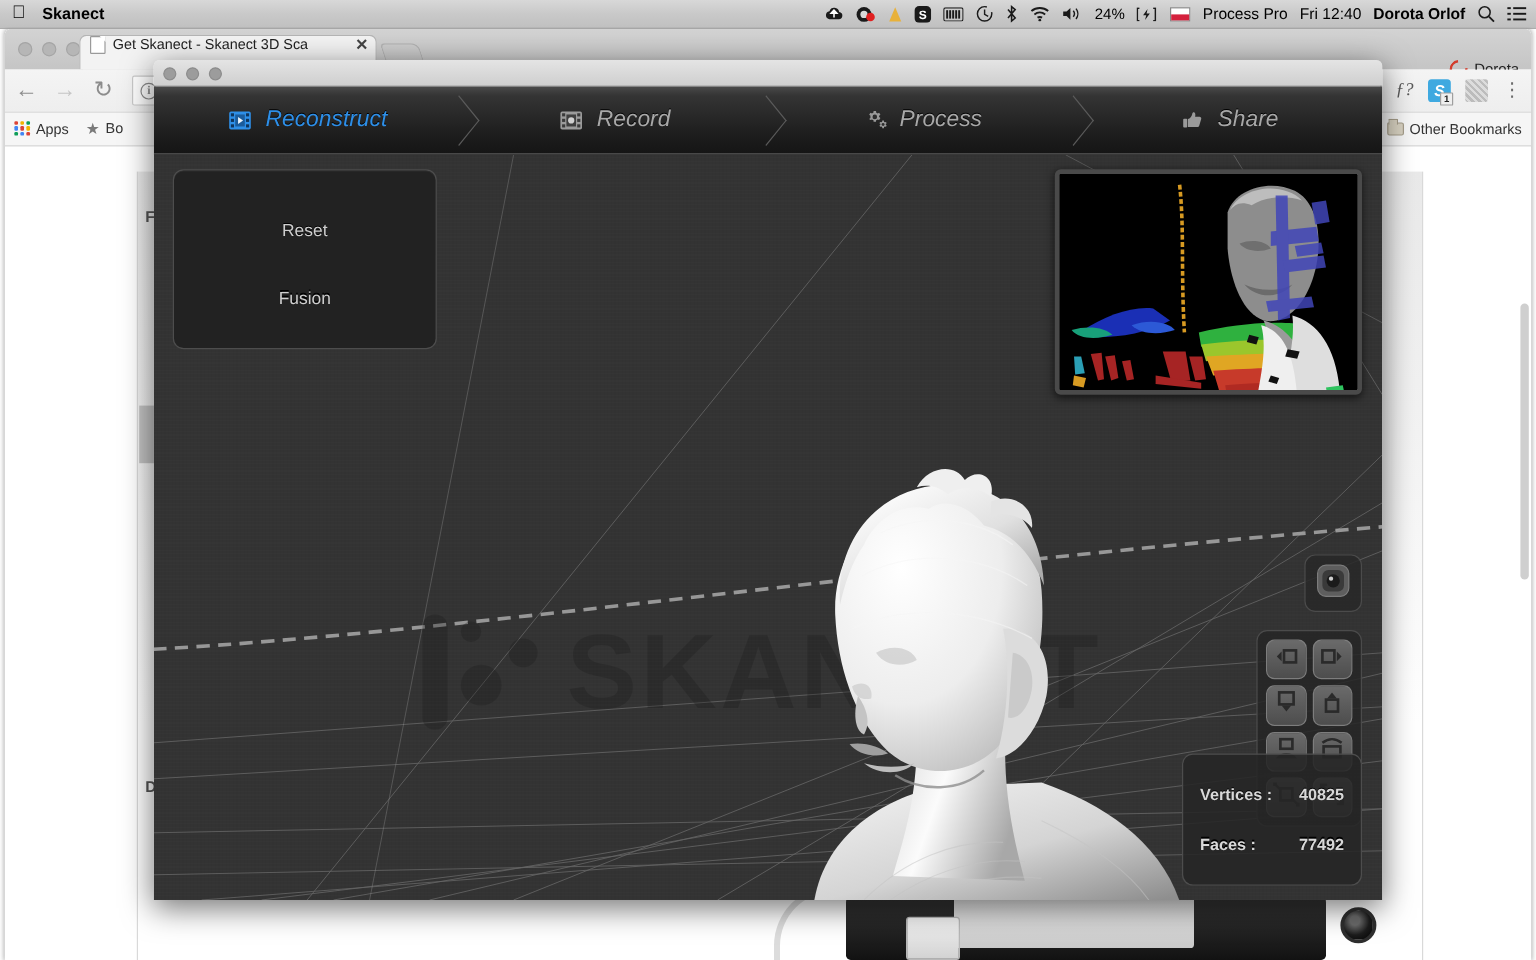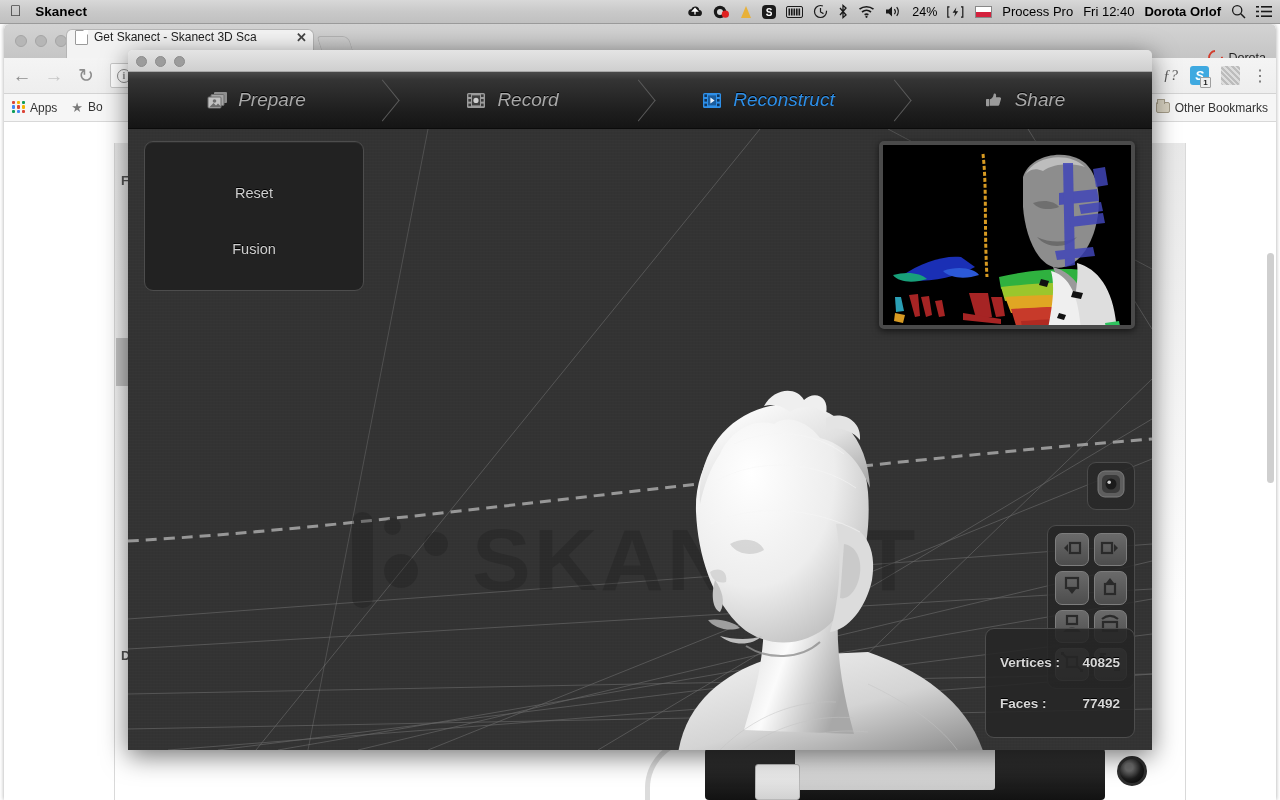--- a/index.html
+++ b/index.html
@@ -556,31 +556,38 @@
     <div class="sk-titlebar">
       <div class="sk-dots">
         <span></span>
         <span></span>
         <span></span>
       </div>
     </div>
 
     <div class="sk-nav">
 
-      <div class="nav-step">
+
+      <div class="nav-step active">
         <span class="nav-ic">
-          <svg width="21" height="19" viewBox="0 0 21 19">
-              <rect x="7" y="1" width="13" height="11" rx="1" fill="#8e8e8e"></rect>
-              <rect x="4" y="3.5" width="13" height="11" rx="1" fill="#a5a5a5" stroke="#6d6d6d"></rect>
-              <rect x="1" y="6" width="13" height="11" rx="1" fill="#c2c2c2" stroke="#6d6d6d"></rect>
-              <circle cx="7.5" cy="10" r="1.8" fill="#6d6d6d"></circle>
-              <path d="M2.5 16 6.5 12l2.5 2.4 2-1.8 3.5 3.4z" fill="#6d6d6d"></path>
+          <svg width="20" height="19" viewBox="0 0 20 19">
+              <rect x="1" y="2" width="18" height="15" rx="1.5" fill="#2e8fe8"></rect>
+              <g fill="#10355c">
+                <rect x="2.4" y="3.4" width="2.6" height="2.6"></rect>
+                <rect x="2.4" y="8" width="2.6" height="2.6"></rect>
+                <rect x="2.4" y="12.6" width="2.6" height="2.6"></rect>
+                <rect x="15" y="3.4" width="2.6" height="2.6"></rect>
+                <rect x="15" y="8" width="2.6" height="2.6"></rect>
+                <rect x="15" y="12.6" width="2.6" height="2.6"></rect>
+              </g>
+              <rect x="6" y="4.4" width="8" height="10" fill="#1b5c9c"></rect>
+              <path d="M8.4 6.4 12.6 9.4 8.4 12.4z" fill="#eaf3fc"></path>
             </svg>
         </span>
-        <span>Prepare</span>
+        <span>Reconstruct</span>
       </div>
 
       <div class="nav-step">
         <span class="nav-ic">
           <svg width="20" height="19" viewBox="0 0 20 19">
               <rect x="1" y="2" width="18" height="15" rx="1.5" fill="#9b9b9b"></rect>
               <g fill="#3a3a3a">
                 <rect x="2.4" y="3.4" width="2.6" height="2.6"></rect>
                 <rect x="2.4" y="8" width="2.6" height="2.6"></rect>
                 <rect x="2.4" y="12.6" width="2.6" height="2.6"></rect>
@@ -588,39 +595,33 @@
                 <rect x="15" y="8" width="2.6" height="2.6"></rect>
                 <rect x="15" y="12.6" width="2.6" height="2.6"></rect>
               </g>
               <rect x="6" y="4.4" width="8" height="10" fill="#3f3f3f"></rect>
               <circle cx="10" cy="9.4" r="2.6" fill="#cfcfcf"></circle>
             </svg>
         </span>
         <span>Record</span>
       </div>
 
-      <div class="nav-step active">
+      <div class="nav-step">
         <span class="nav-ic">
-          <svg width="20" height="19" viewBox="0 0 20 19">
-              <rect x="1" y="2" width="18" height="15" rx="1.5" fill="#2e8fe8"></rect>
-              <g fill="#10355c">
-                <rect x="2.4" y="3.4" width="2.6" height="2.6"></rect>
-                <rect x="2.4" y="8" width="2.6" height="2.6"></rect>
-                <rect x="2.4" y="12.6" width="2.6" height="2.6"></rect>
-                <rect x="15" y="3.4" width="2.6" height="2.6"></rect>
-                <rect x="15" y="8" width="2.6" height="2.6"></rect>
-                <rect x="15" y="12.6" width="2.6" height="2.6"></rect>
+          <svg width="22" height="19" viewBox="0 0 22 19">
+              <g fill="#9a9a9a">
+                <path d="M7.4 5.4 6.3 4.6l1.1-1.6 1.3.5a4.3 4.3 0 0 1 1.1-.6l.2-1.4h2l.2 1.4c.4.1.8.3 1.1.6l1.3-.5 1.1 1.6-1.1.8c0 .4 0 .8 0 1.2l1.1.8-1.1 1.6-1.3-.5a4.3 4.3 0 0 1-1.1.6l-.2 1.4h-2l-.2-1.4a4.3 4.3 0 0 1-1.1-.6l-1.3.5L6.3 8.2l1.1-.8a4.5 4.5 0 0 1 0-2z"></path>
+                <circle cx="11" cy="6.4" r="1.9" fill="#2d2d2d"></circle>
+                <path d="M15.6 12.2l-.8-.5.7-1.1.9.3c.2-.1.4-.3.7-.4l.1-1h1.4l.1 1c.3.1.5.2.7.4l.9-.3.7 1.1-.8.5v.9l.8.5-.7 1.1-.9-.3c-.2.2-.4.3-.7.4l-.1 1h-1.4l-.1-1a3 3 0 0 1-.7-.4l-.9.3-.7-1.1.8-.5z"></path>
+                <circle cx="17.9" cy="12.7" r="1.2" fill="#2d2d2d"></circle>
               </g>
-              <rect x="6" y="4.4" width="8" height="10" fill="#1b5c9c"></rect>
-              <path d="M8.4 6.4 12.6 9.4 8.4 12.4z" fill="#eaf3fc"></path>
             </svg>
         </span>
-        <span>Reconstruct</span>
-      </div>
-
+        <span>Process</span>
+      </div>
 
       <div class="nav-step">
         <span class="nav-ic">
           <svg width="20" height="19" viewBox="0 0 20 19">
               <path d="M6 8.2c1.6-.4 3.2-2.4 3.5-4.3.2-1.3 1.1-1.7 1.9-1.2.8.5.9 2 .5 3.6h3.7c1 0 1.7.9 1.4 1.8l-1.6 5.4c-.2.8-.9 1.3-1.7 1.3H6z" fill="#9a9a9a"></path>
               <rect x="2" y="8" width="3.4" height="7.2" rx=".8" fill="#9a9a9a"></rect>
             </svg>
         </span>
         <span>Share</span>
       </div>

